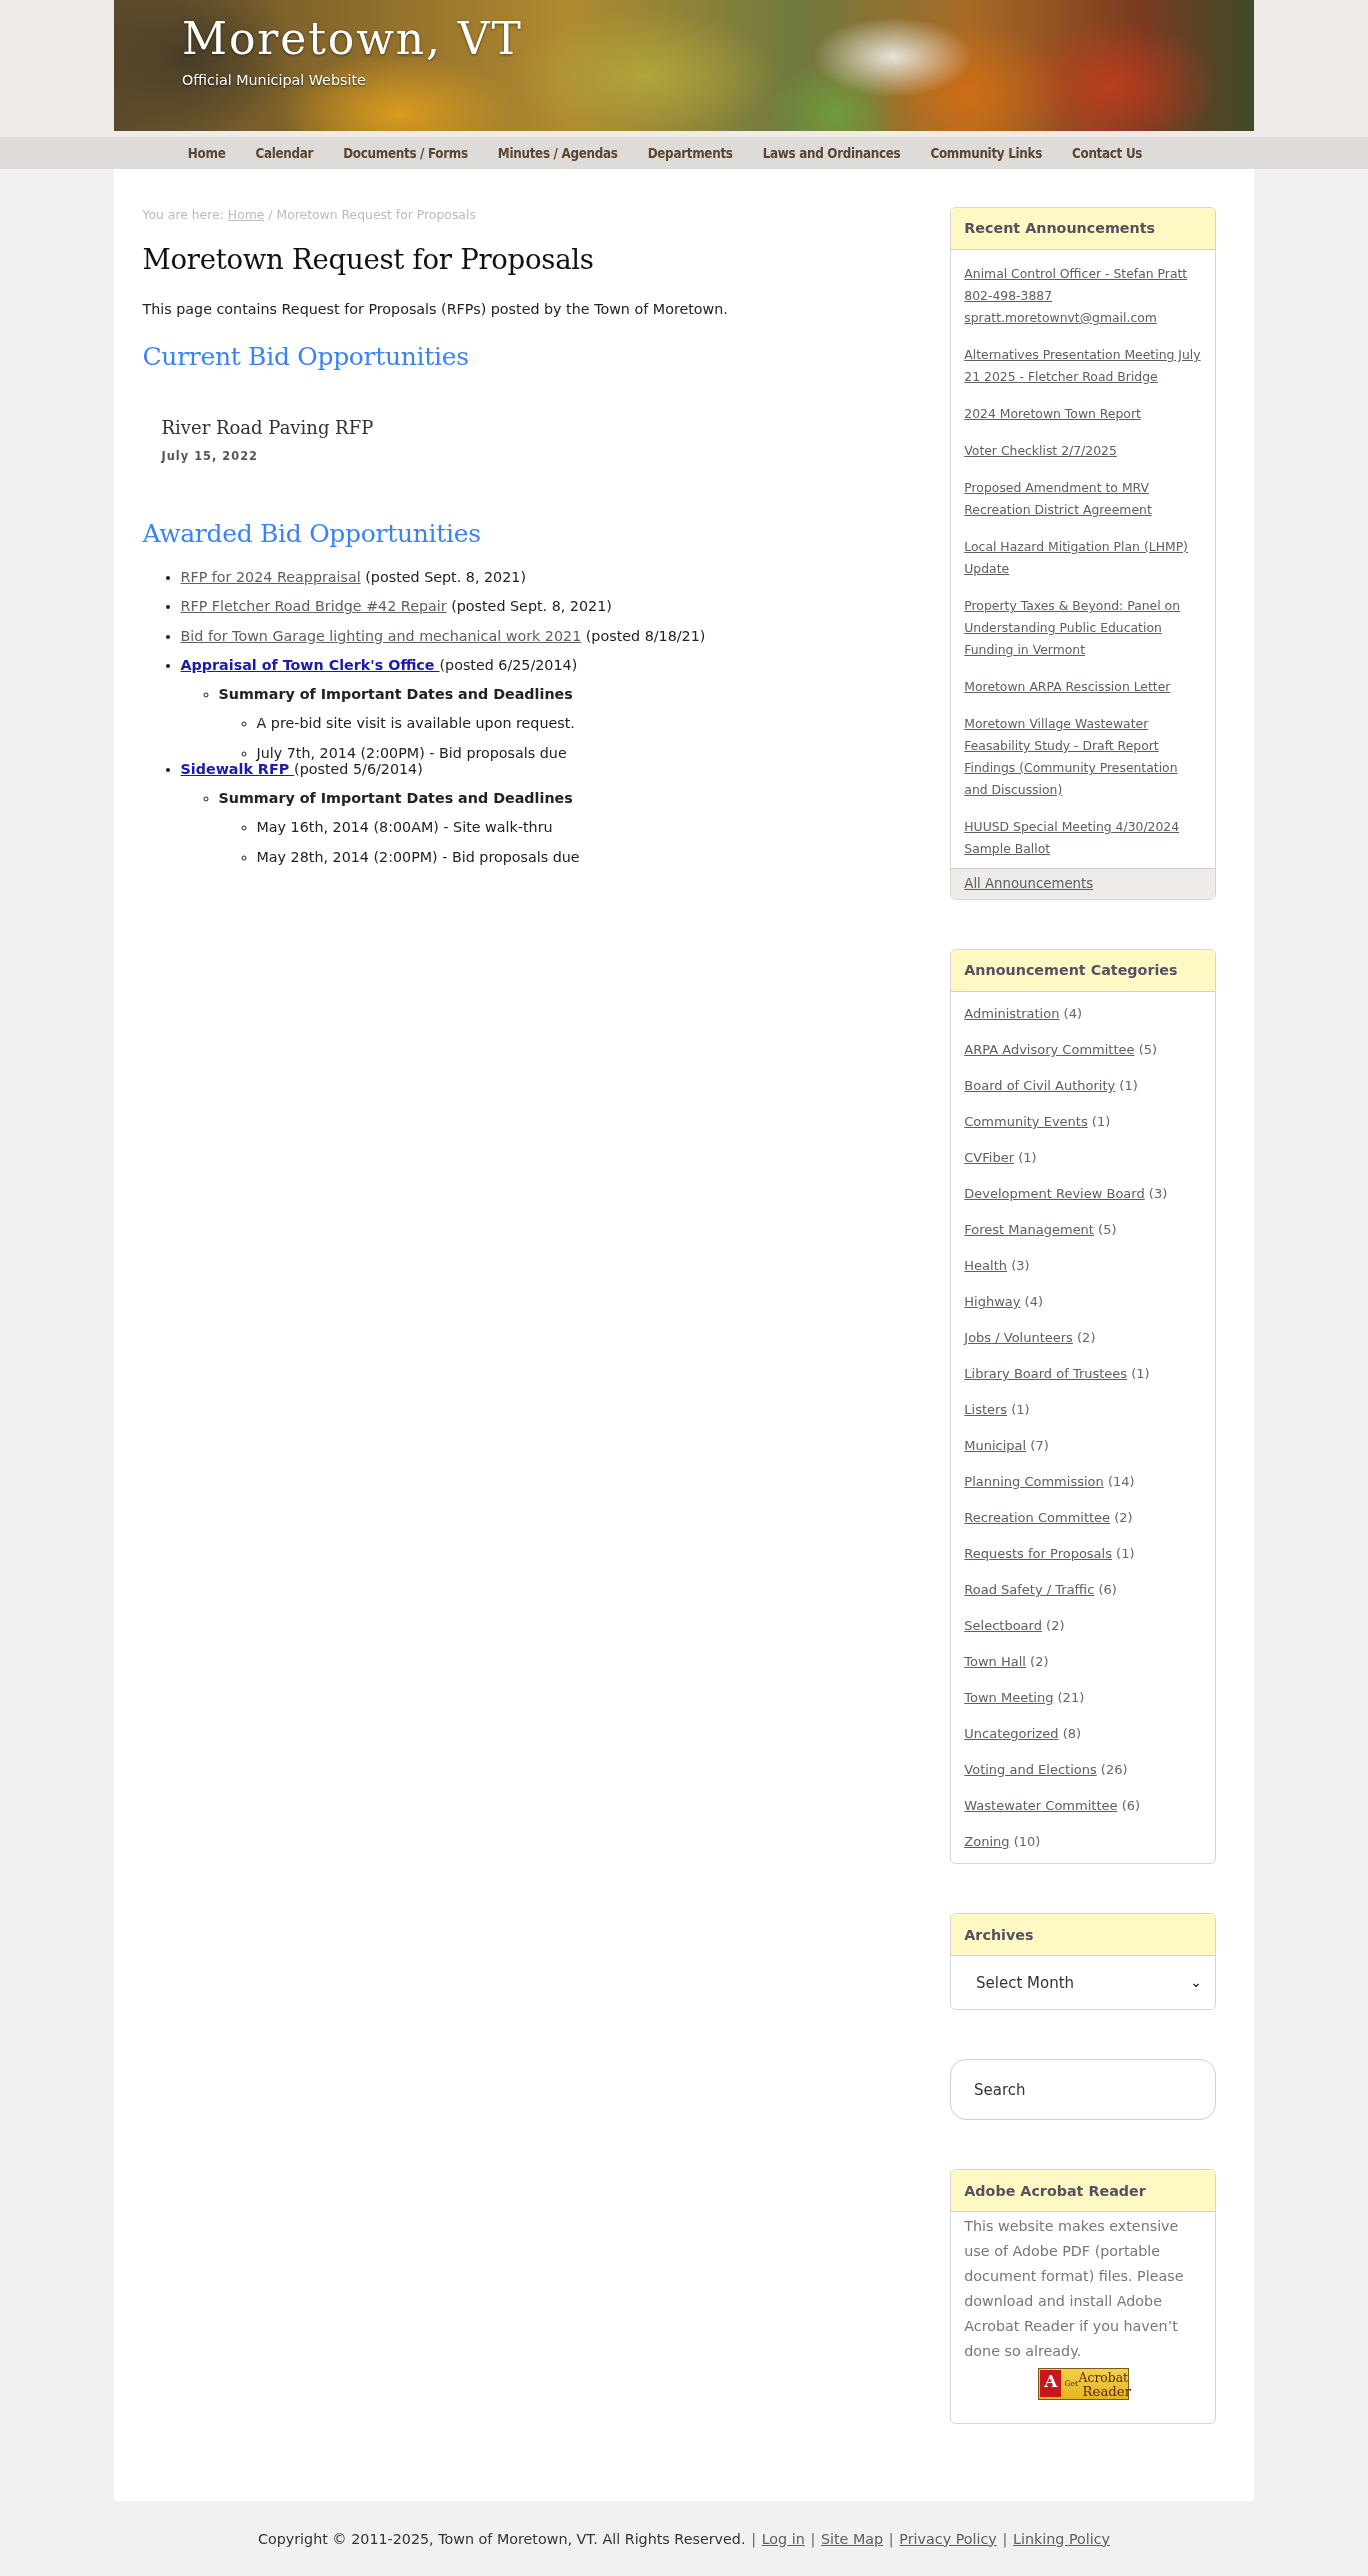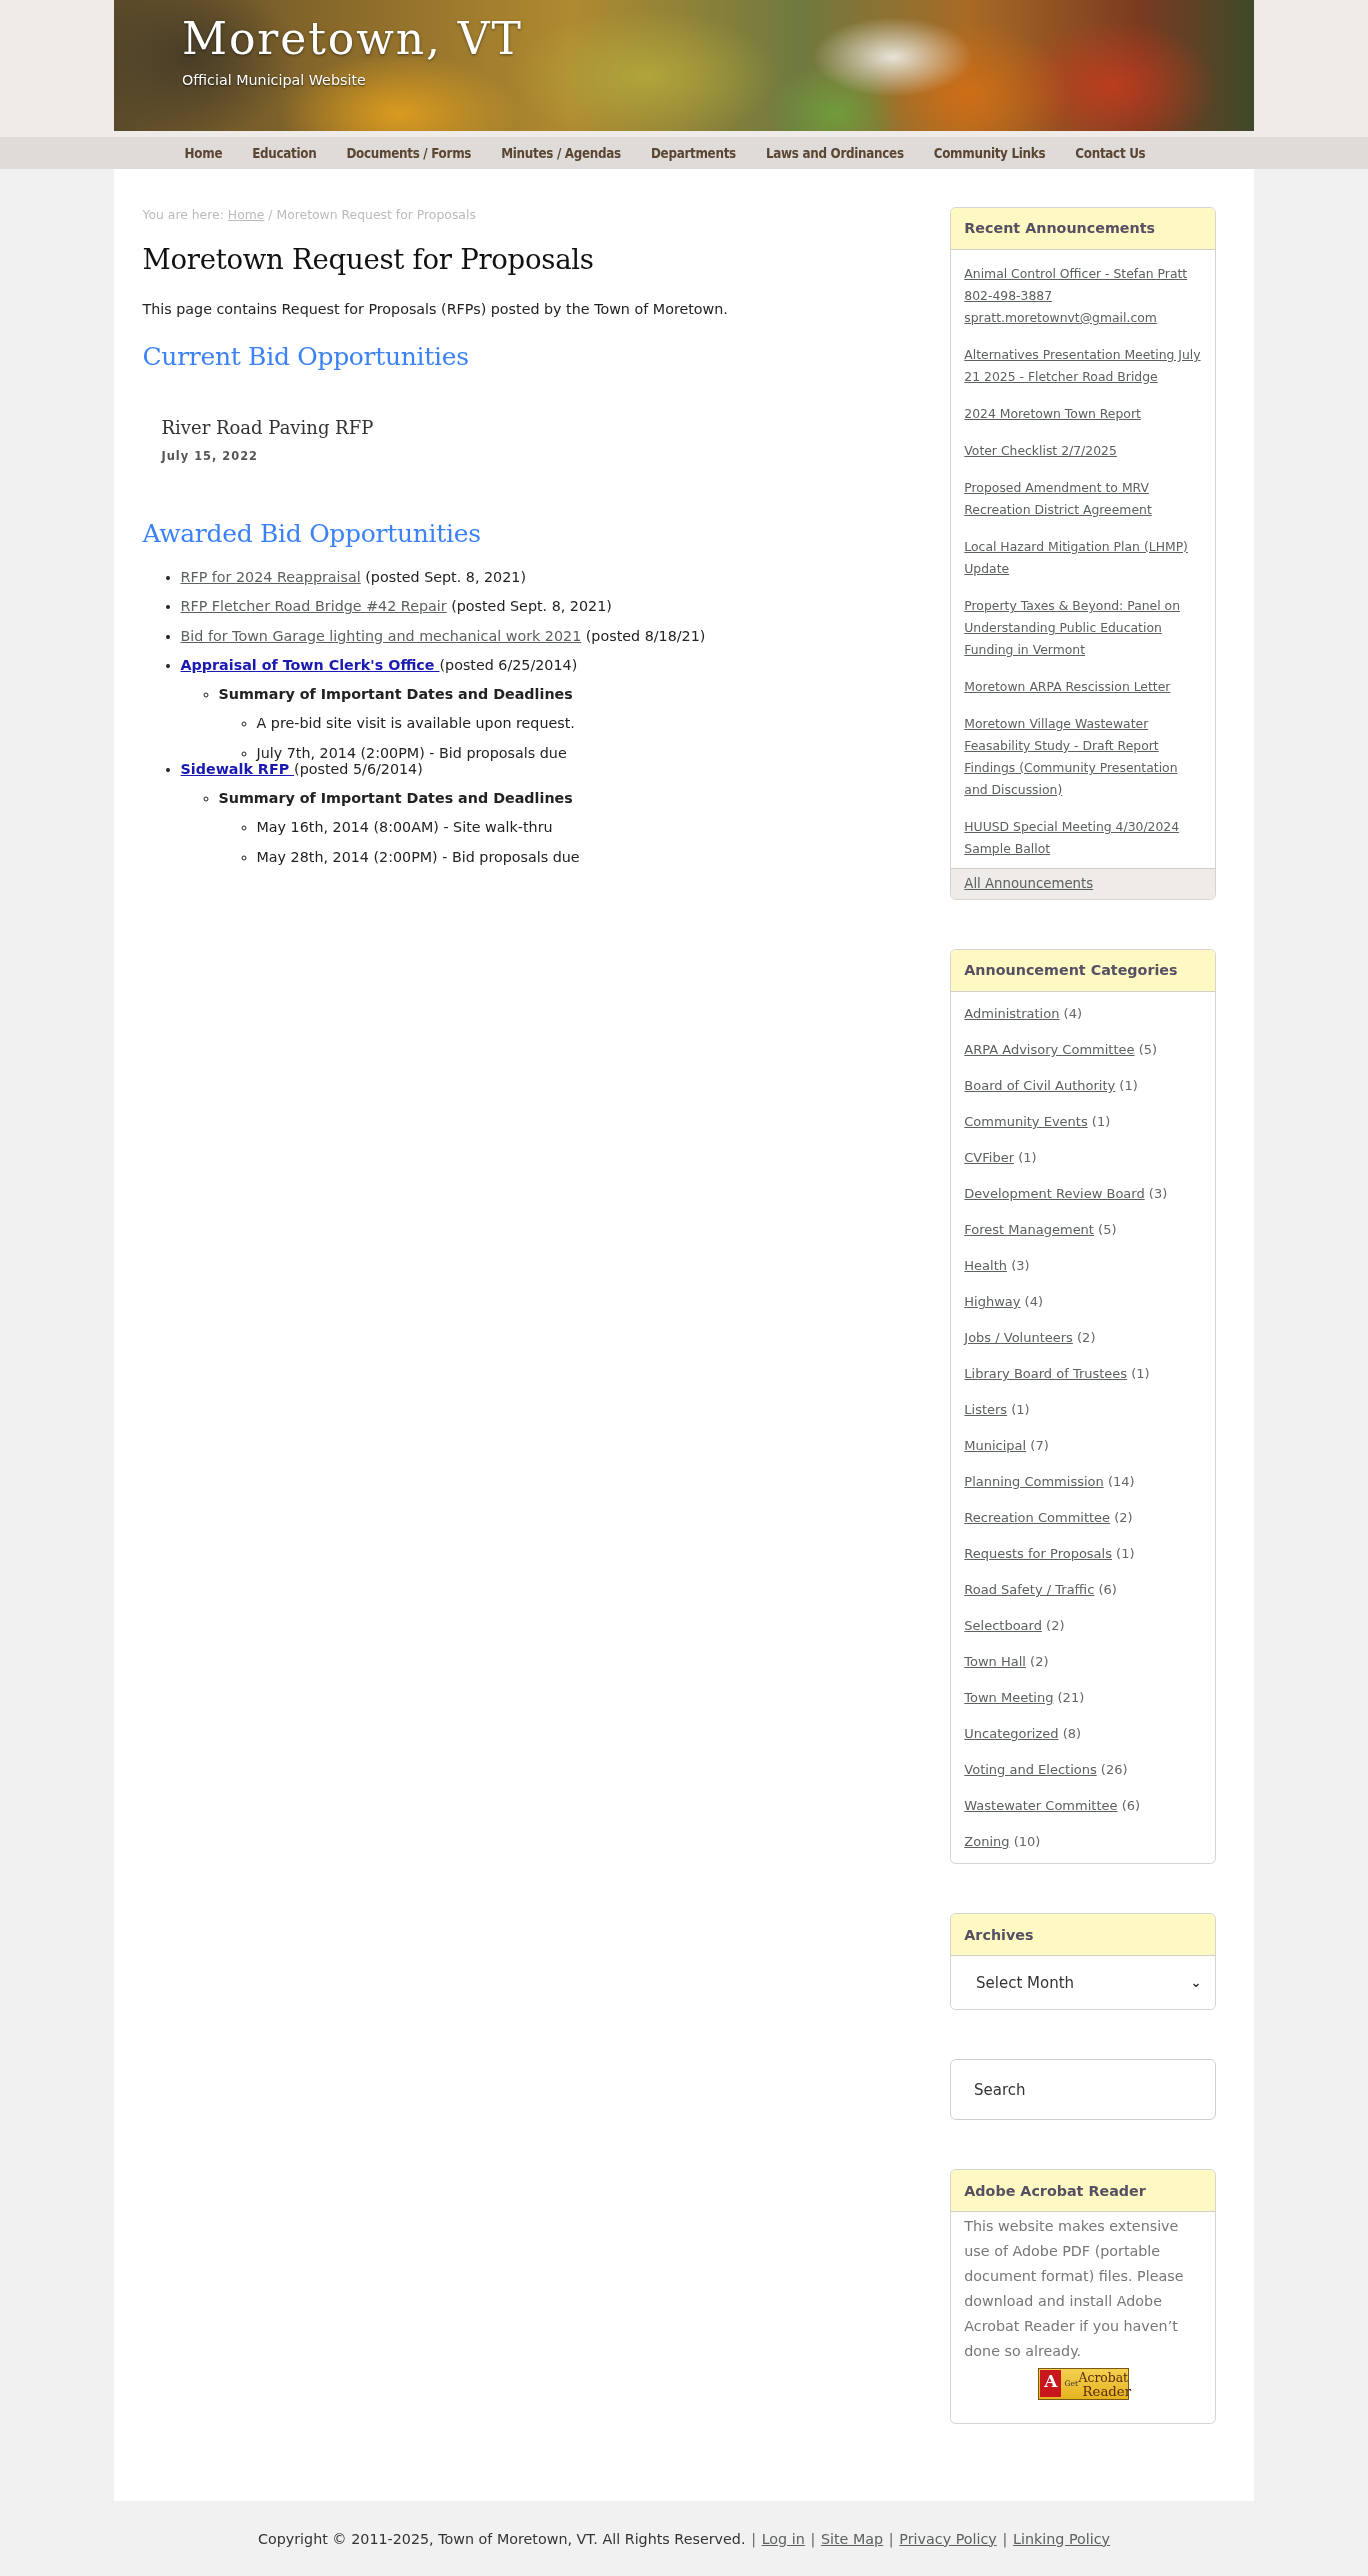--- a/index.html
+++ b/index.html
@@ -104,21 +104,21 @@
   .widget-footer a { color: #5b6160; }
   .cat-list { list-style: none; margin: 0; padding: 0; }
   .cat-list li { font-size: 13px; color: #666; height: 36px; line-height: 22px; }
   .cat-list a { color: #5b6160; }
   .select-box {
     width: 100%; height: 53px; border: none; padding: 0 13.3px 0 25px; font-size: 15px;
     background: #fff; color: #333; display: flex; align-items: center; justify-content: space-between;
     font-family: "DejaVu Sans", sans-serif;
   }
   .search-box {
-    border: 1px solid #d2cecb; border-radius: 6px; height: 61px; display: flex; align-items: center;
+    border: 1px solid #d2cecb; border-radius: 16px; height: 61px; display: flex; align-items: center;
     padding-left: 23px; font-size: 15px; color: #333; margin-bottom: 49px;
   }
   .acro-text { font-size: 14.3px; line-height: 25px; color: #777; padding: 1.9px 13.3px 0 13.3px; }
   .acro-badge {
     display: block; margin: 3.8px auto 23px auto; width: 91px; height: 32px;
     background: linear-gradient(#f4d050, #e6b420); border: 1px solid #7a5a10;
     position: relative; font-family: "DejaVu Serif", serif;
   }
   .acro-badge .a-logo {
     position: absolute; left: 1.9px; top: 1.9px; width: 21px; height: 27px; background: #c8161d;
@@ -139,21 +139,21 @@
 
 <div class="top-band"></div>
 <header class="header">
   <h1 class="site-title">Moretown, VT</h1>
   <div class="site-desc">Official Municipal Website</div>
 </header>
 
 <div class="nav-band"></div>
 <nav class="nav">
   <a href="#">Home</a>
-  <a href="#">Education</a>
+  <a href="#">Calendar</a>
   <a href="#">Documents / Forms</a>
   <a href="#">Minutes / Agendas</a>
   <a href="#">Departments</a>
   <a href="#">Laws and Ordinances</a>
   <a href="#">Community Links</a>
   <a href="#">Contact Us</a>
 </nav>
 
 <div class="page">
   <main class="content">

